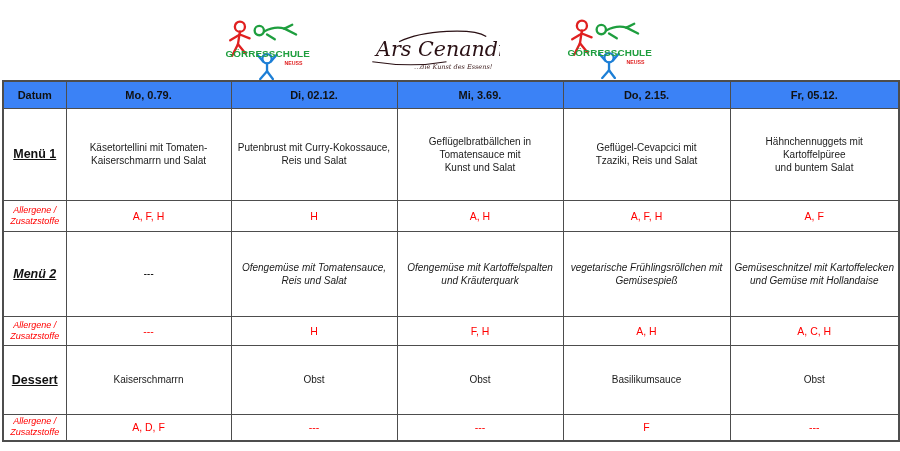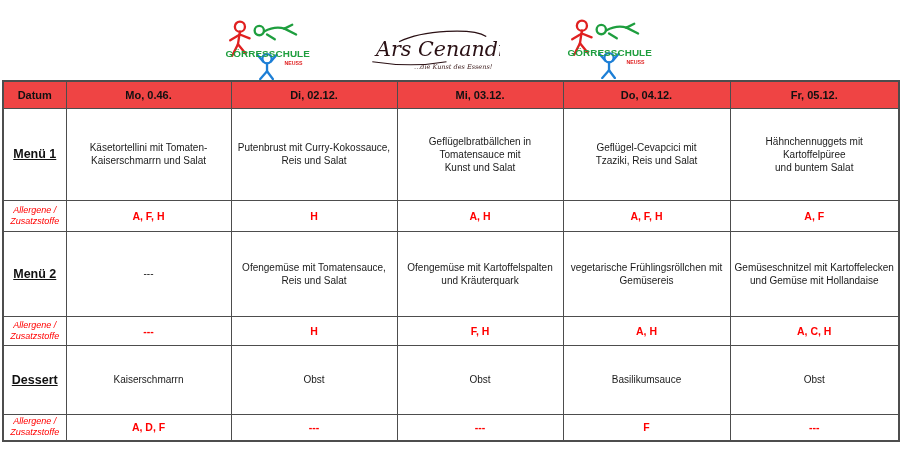--- a/index.html
+++ b/index.html
@@ -16,31 +16,31 @@
 
   
   table.menu { position:absolute; left:2px; top:80px; width:896px;
                border-collapse:collapse; table-layout:fixed;
                border:2px solid #4d4d4d; }
   table.menu td { border:1px solid #4d4d4d; text-align:center; vertical-align:middle;
                   padding:1px 2px; overflow:hidden; }
   tr.r-head   { height:27px; }
   tr.r-menu1  { height:92px; }
   tr.r-alg1   { height:31px; }
-  tr.r-menu2  { height:85px; }
+  tr.r-menu2  { height:85px;font-style:italic; }
   tr.r-alg2   { height:29px; }
   tr.r-dess   { height:69px;margin-top:17px; }
   tr.r-alg3   { height:27px; }
 
-  td.head { background:#ef4444; font-weight:bold; font-size:11px; color:#111; }
+  td.head { background:#3b82f6; font-weight:bold; font-size:11px; color:#111; }
   td.rowlabel { font-weight:bold; font-size:12.5px; color:#111; }
   td.rowlabel span { text-decoration:underline; }
   td.meal { font-size:10px; color:#1a1a1a; white-space:pre-line; line-height:1.3; }
   td.alg-label { color:#ff0000; font-size:9px; line-height:1.2; white-space:pre-line;font-style:italic; }
-  td.alg-val { color:#ff0000; font-size:10.5px;font-weight:bold; }
+  td.alg-val { color:#ff0000; font-size:10.5px; }
   td.nbr { border-right:none; }
   td.nbl { border-left:none; }
 </style>
 </head>
 <body>
 
 <div class="page">
 
   <div class="logo-strip">
 
@@ -117,24 +117,24 @@
         <col style="width:165px">
         <col style="width:166px">
       <col style="width:166px">
         <col style="width:167px">
         <col style="width:169px">
     </colgroup>
 
     <tbody>
         <tr class="r-head">
       <td class="head">Datum</td>
-      <td class="head">Mo, 0.46.</td>
+      <td class="head">Mo, 0.79.</td>
       <td class="head">Di, 02.12.</td>
-      <td class="head">Mi, 03.12.</td>
-      <td class="head">Do, 04.12.</td>
+      <td class="head">Mi, 3.69.</td>
+      <td class="head">Do, 2.15.</td>
       <td class="head">Fr, 05.12.</td>
     </tr>
 
     <tr class="r-menu1">
       <td class="rowlabel"><span>Menü 1</span></td>
       <td class="meal">Käsetortellini mit Tomaten-
 Kaiserschmarrn und Salat</td>
       <td class="meal">Putenbrust mit Curry-Kokossauce,
 Reis und Salat</td>
       <td class="meal">Geflügelbratbällchen in
@@ -158,21 +158,21 @@
     </tr>
 
     <tr class="r-menu2">
       <td class="rowlabel"><span>Menü 2</span></td>
       <td class="meal">---</td>
       <td class="meal">Ofengemüse mit Tomatensauce,
 Reis und Salat</td>
       <td class="meal">Ofengemüse mit Kartoffelspalten
 und Kräuterquark</td>
       <td class="meal">vegetarische Frühlingsröllchen mit
-Gemüsereis</td>
+Gemüsespieß</td>
       <td class="meal">Gemüseschnitzel mit Kartoffelecken
 und Gemüse mit Hollandaise</td>
     </tr>
 
     <tr class="r-alg2">
       <td class="alg-label">Allergene /
 Zusatzstoffe</td>
       <td class="alg-val">---</td>
       <td class="alg-val">H</td>
       <td class="alg-val">F, H</td>

